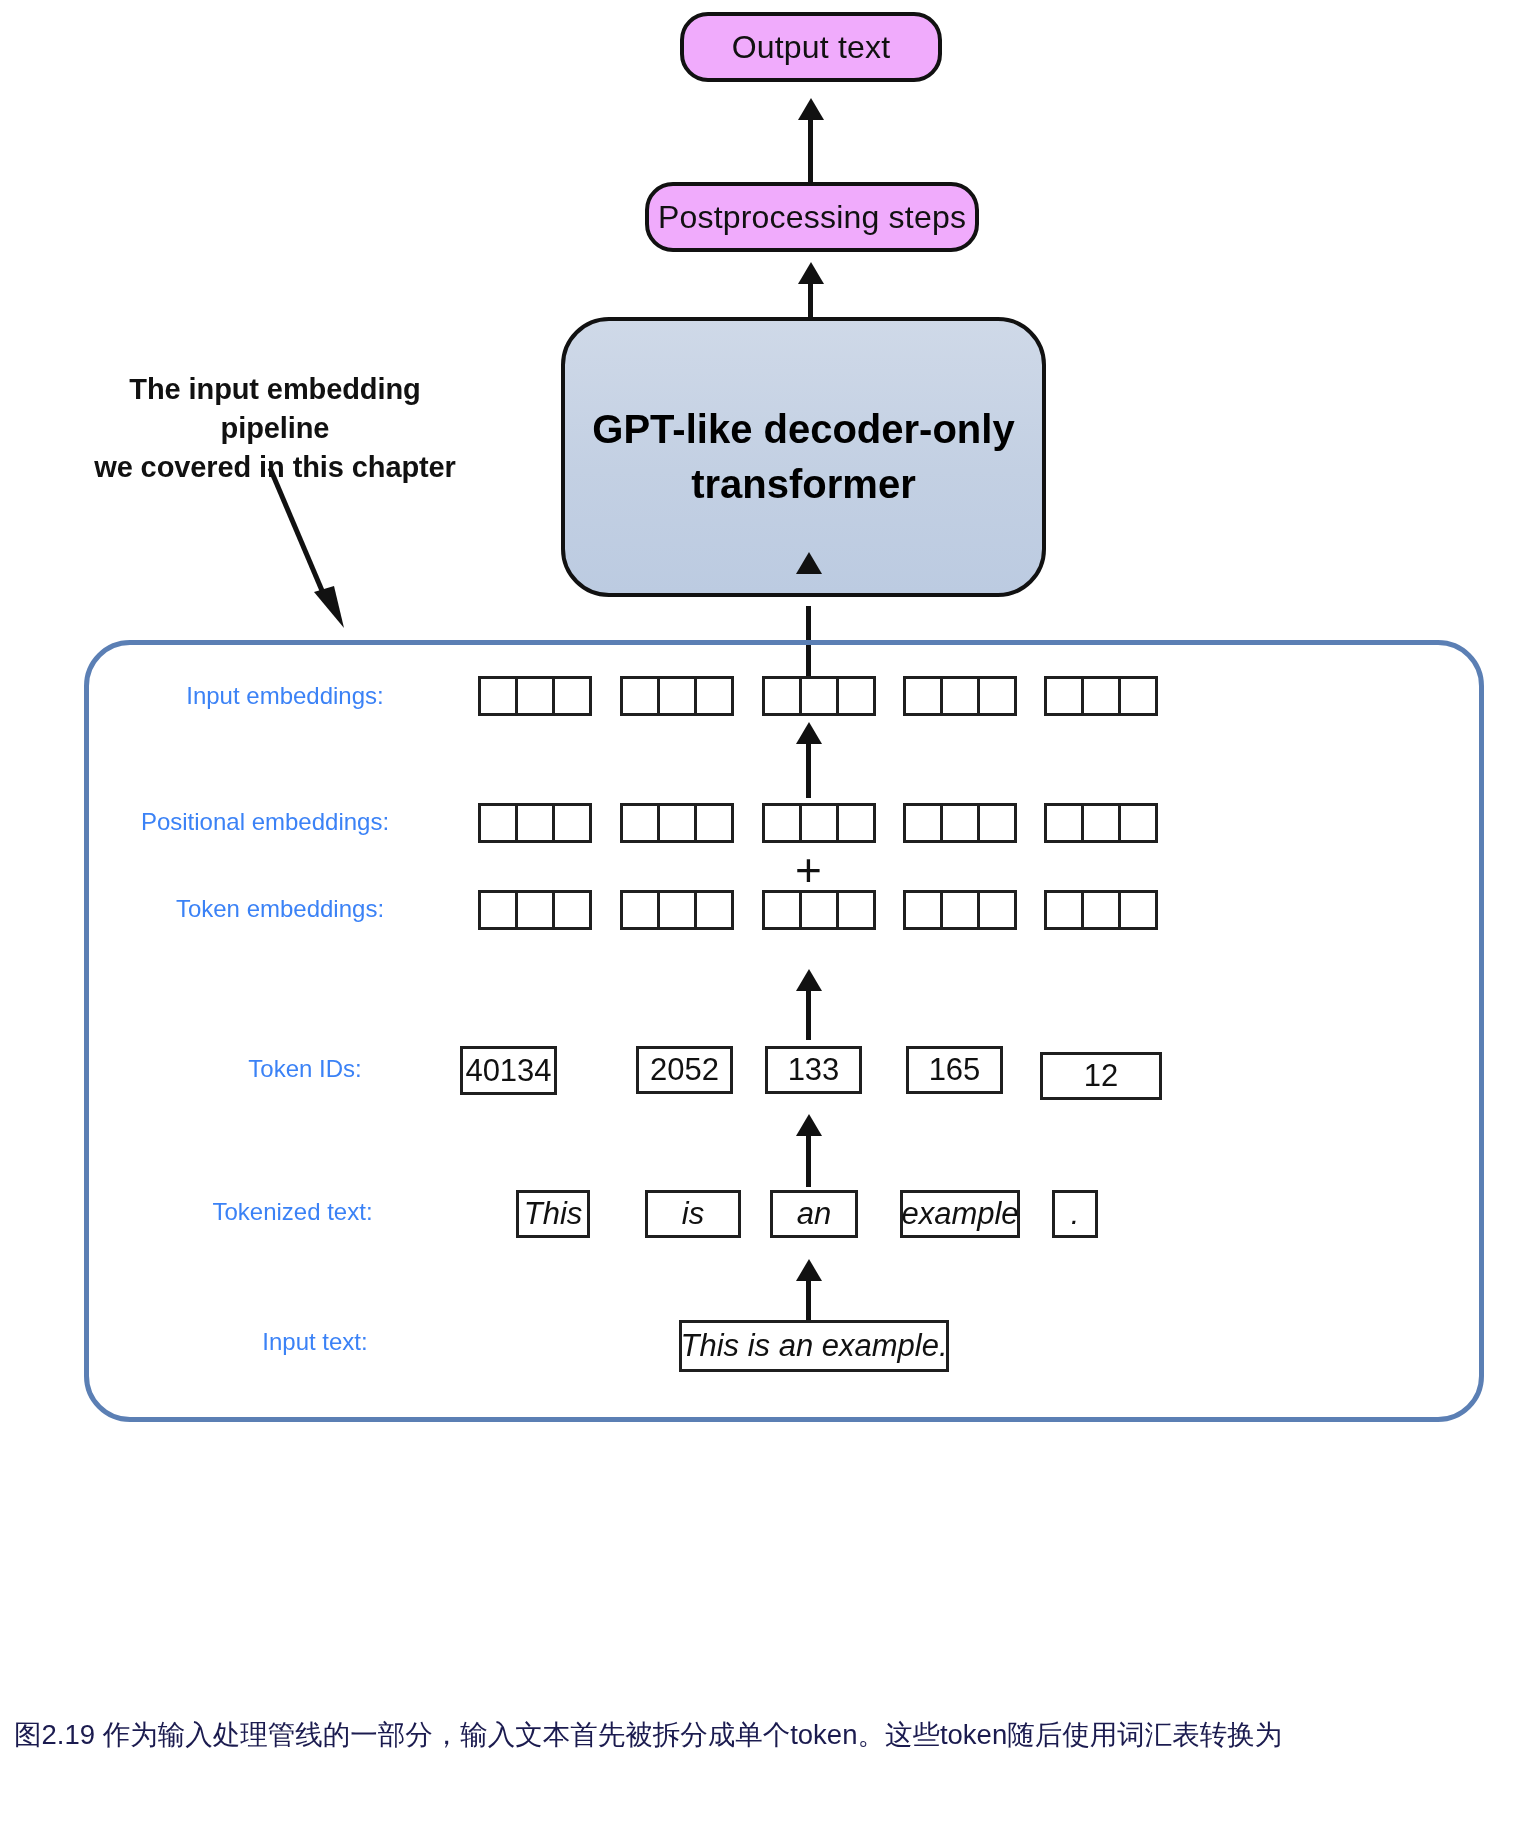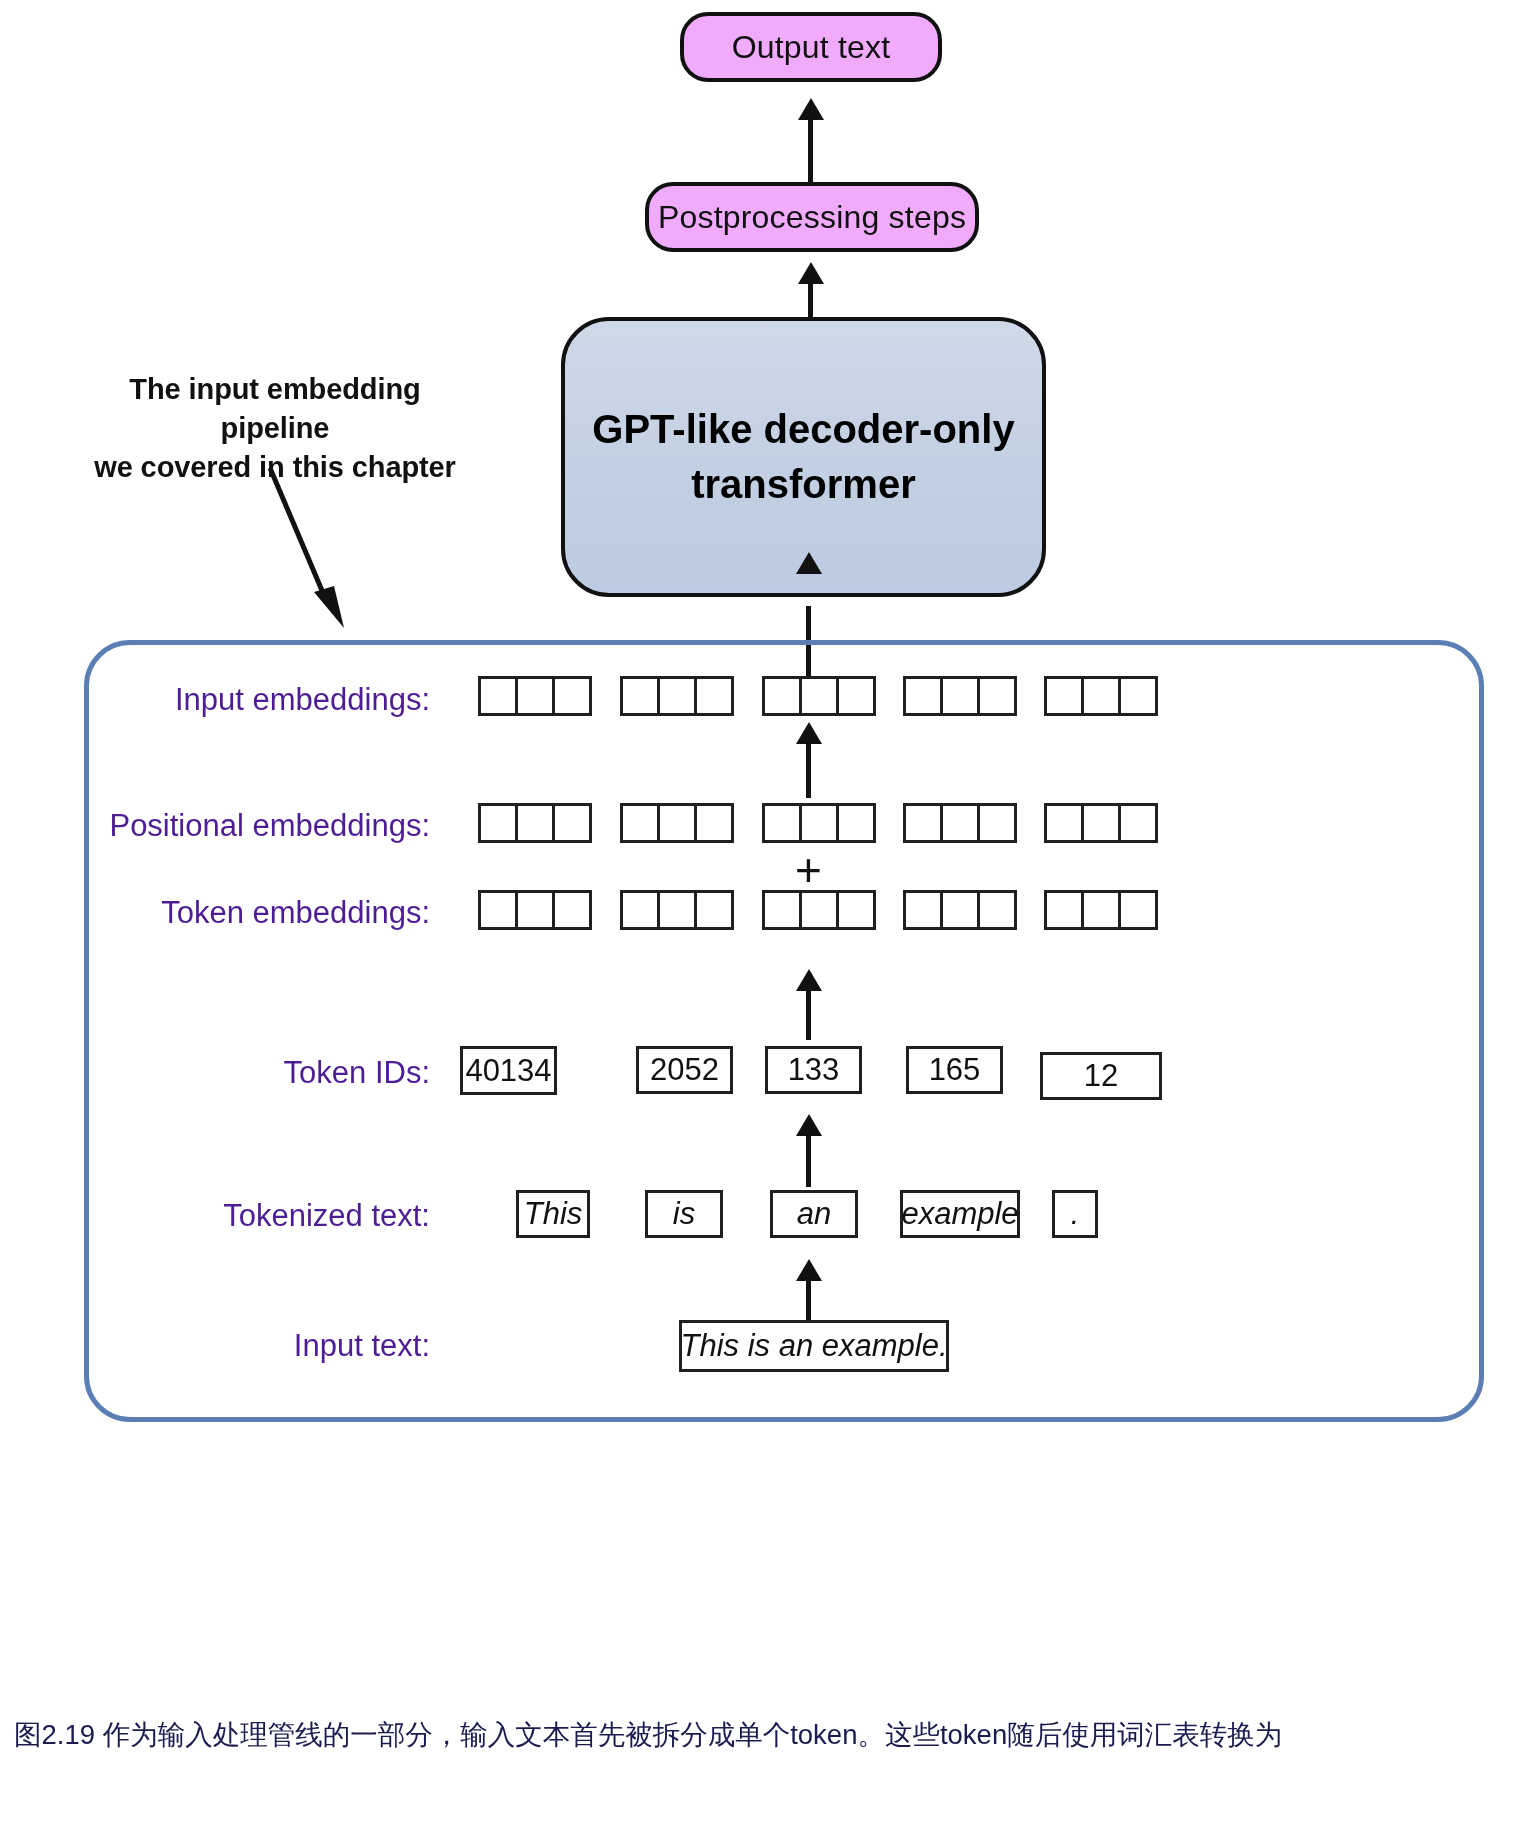--- a/index.html
+++ b/index.html
@@ -57,23 +57,23 @@
     position: absolute;
     border: 5px solid #5b7fb4;
     border-radius: 46px;
     background: transparent;
     box-sizing: border-box;
   }
 
   
   .row-label {
     position: absolute;
-    font-size: 31px;
-    color: #4c1d95;
-    text-align: right;
+    font-size: 24px;
+    color: #3b82f6;
+    text-align: center;
     white-space: nowrap;
   }
 
   
   .emb-group {
     position: absolute;
     display: flex;
   }
   .emb-cell {
     width: 40px;
@@ -280,21 +280,21 @@
 <div class="val-box" style="left:765px; top:1046px; width:97px; height:48px;">133</div>
 <div class="val-box" style="left:906px; top:1046px; width:97px; height:48px;">165</div>
 <div class="val-box" style="left:1040px; top:1052px; width:122px; height:48px;">12</div>
 
 <div class="arrow-shaft" style="left:806px; top:1135px; height:52px;"></div>
 <div class="arrow-head" style="left:796px; top:1114px;"></div>
 
 <div class="row-label" style="left:155px; top:1198px; width:275px;">Tokenized text:</div>
 
 <div class="val-box italic" style="left:516px; top:1190px; width:74px; height:48px;">This</div>
-<div class="val-box italic" style="left:645px; top:1190px; width:78px; height:48px;">is</div>
+<div class="val-box italic" style="left:645px; top:1190px; width:96px; height:48px;">is</div>
 <div class="val-box italic" style="left:770px; top:1190px; width:88px; height:48px;">an</div>
 <div class="val-box italic" style="left:900px; top:1190px; width:120px; height:48px;">example</div>
 <div class="val-box italic" style="left:1052px; top:1190px; width:46px; height:48px;">.</div>
 
 <div class="arrow-shaft" style="left:806px; top:1280px; height:52px;"></div>
 <div class="arrow-head" style="left:796px; top:1259px;"></div>
 
 <div class="row-label" style="left:200px; top:1328px; width:230px;">Input text:</div>
 
 <div class="val-box italic" style="left:679px; top:1320px; width:270px; height:52px;">This is an example.</div>

